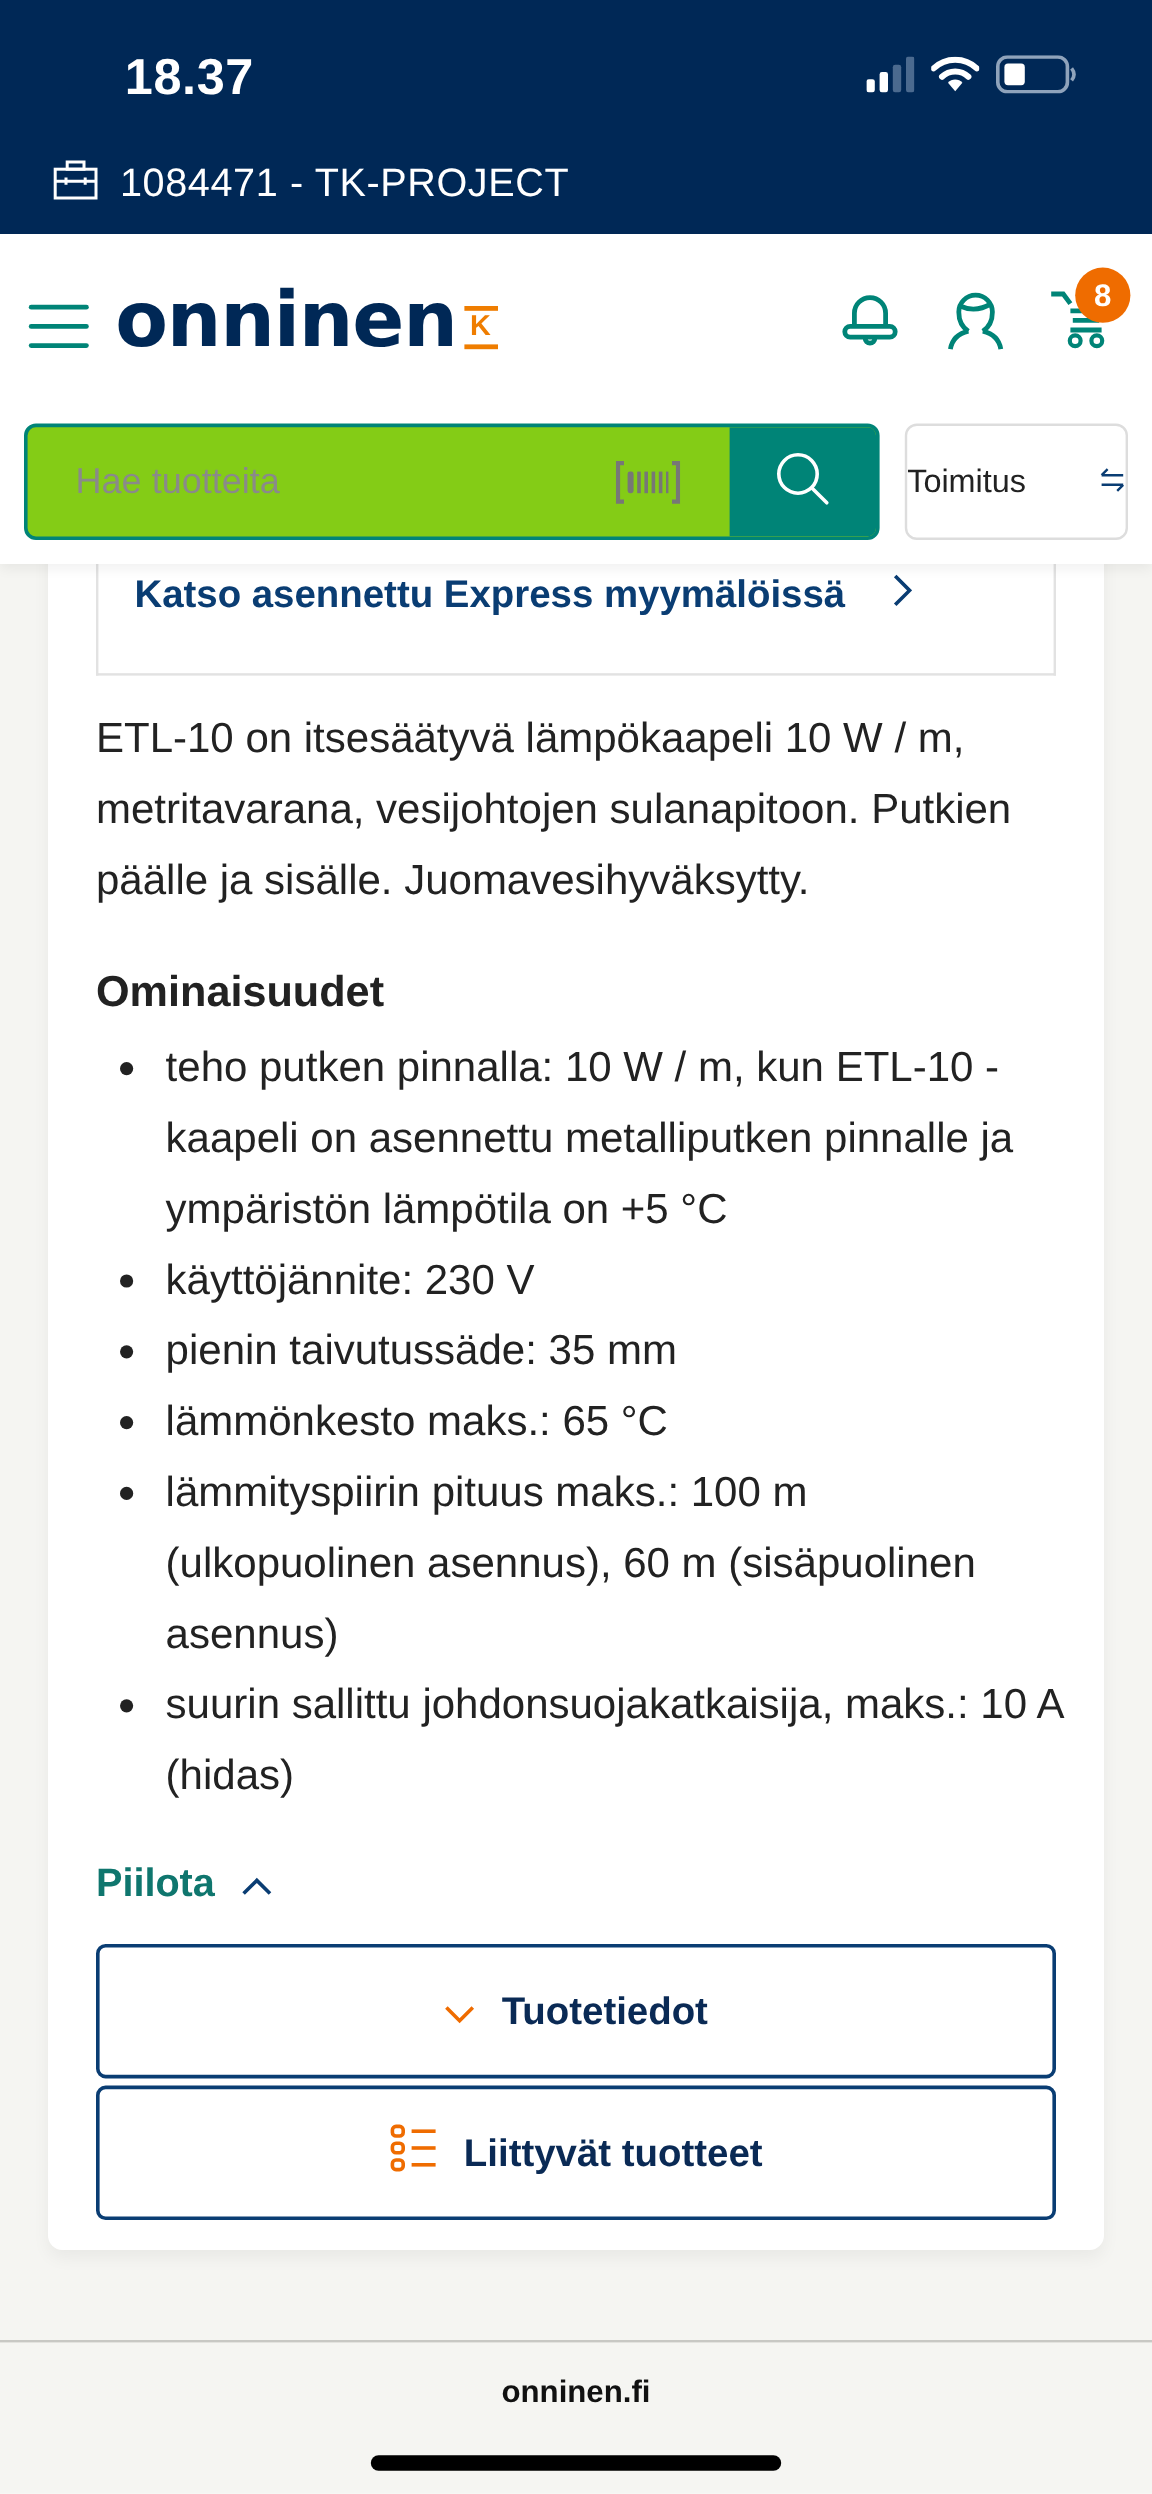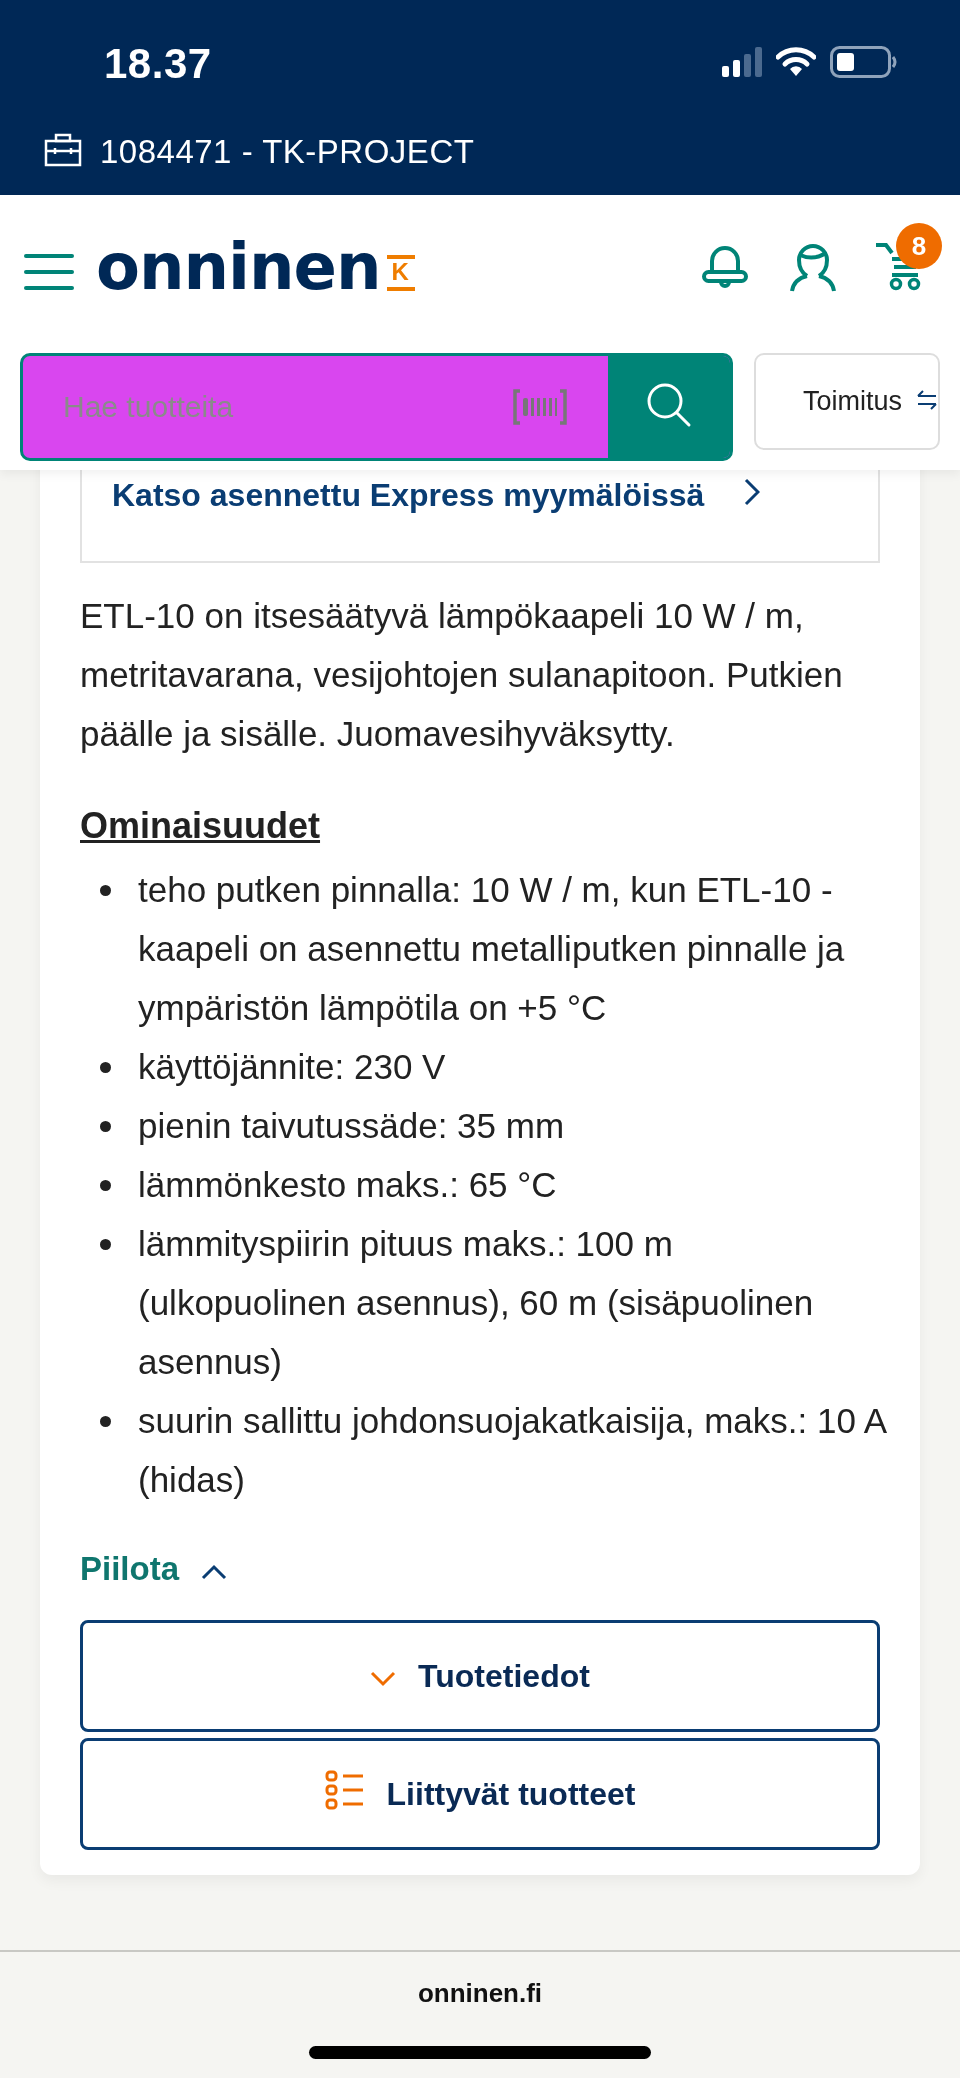--- a/index.html
+++ b/index.html
@@ -12,31 +12,31 @@
   .hamburger { position: absolute; left: 24px; top: 57px; width: 50px; height: 40px; }
   .hamburger span { position: absolute; left: 0; width: 50px; height: 4px; background: #008477; border-radius: 2px; }
   .logo { position: absolute; left: 96px; top: 40px; display: flex; align-items: flex-end; }
   .logo-text { font-family: "DejaVu Sans", sans-serif; font-weight: 900; font-size: 64px; color: #002856; letter-spacing: -1px; line-height: 1; }
   .logo-k { margin-left: 6px; margin-bottom: 8px; width: 28px; height: 36px; position: relative; }
   .logo-k .bar { position: absolute; left: 0; width: 28px; height: 4px; background: #ef7d00; }
   .logo-k .k { position: absolute; left: 5px; top: 5px; font-size: 24px; font-weight: 700; color: #ef7d00; line-height: 1; }
   .hdr-icons { position: absolute; right: 30px; top: 40px; display: flex; gap: 30px; align-items: center; }
   .hdr-icon { width: 58px; height: 58px; position: relative; }
   .cart-badge { position: absolute; right: -12px; top: -12px; width: 46px; height: 46px; border-radius: 50%; background: #ef6c00; color: #fff; font-size: 26px; font-weight: 700; display: flex; align-items: center; justify-content: center; }
-  .search-wrap { position: absolute; left: 20px; top: 158px; width: 713px; height: 108px; border: 3px solid #008477; border-radius: 10px; background: #d946ef; overflow: hidden; display: flex; }
+  .search-wrap { position: absolute; left: 20px; top: 158px; width: 713px; height: 97px; border: 3px solid #008477; border-radius: 10px; background: #84cc16; overflow: hidden; display: flex; }
   .search-input { flex: 1; border: none; background: transparent; font-size: 30px; padding-left: 40px; color: #333; outline: none; font-family: "Liberation Sans", sans-serif; }
   .search-input::placeholder { color: #8a8a8a; }
   .barcode { width: 80px; display: flex; align-items: center; justify-content: center; margin-right: 28px; }
   .search-btn { width: 122px; background: #008477; display: flex; align-items: center; justify-content: center; }
-  .delivery-btn { position: absolute; left: 754px; top: 158px; width: 186px; height: 97px; border: 2px solid #ddd; border-radius: 10px; background: #fff; display: flex; align-items: center; justify-content: flex-end; gap: 14px; font-size: 27px; color: #222; }
+  .delivery-btn { position: absolute; left: 754px; top: 158px; width: 186px; height: 97px; border: 2px solid #ddd; border-radius: 10px; background: #fff; display: flex; align-items: center; justify-content: space-between; gap: 14px; font-size: 27px; color: #222; }
   .card { position: absolute; left: 40px; top: 420px; width: 880px; height: 1455px; background: #fff; border-radius: 0 0 12px 12px; box-shadow: 0 6px 14px rgba(0,0,0,0.05); }
   .express-box { position: absolute; left: 40px; top: 0; width: 800px; height: 143px; border: 2px solid #e2e2e2; border-top: none; }
   .express-link { position: absolute; left: 30px; top: 57px; display: flex; align-items: center; gap: 40px; color: #0a3d73; font-size: 32px; font-weight: 700; }
   .desc { position: absolute; left: 40px; top: 166px; width: 810px; font-size: 35px; line-height: 59px; color: #222; }
-  .features-title { position: absolute; left: 40px; top: 385px; font-size: 36px; font-weight: 700; color: #222; text-decoration: underline; }
+  .features-title { position: absolute; left: 40px; top: 385px; font-size: 36px; font-weight: 700; color: #222; }
   .features { position: absolute; left: 40px; top: 440px; width: 810px; list-style: none; }
   .features li { position: relative; padding-left: 58px; font-size: 35px; line-height: 59px; color: #222; }
   .features li::before { content: ""; position: absolute; left: 20px; top: 25px; width: 11px; height: 11px; border-radius: 50%; background: #222; }
   .hide-link { position: absolute; left: 40px; top: 1130px; display: flex; align-items: center; gap: 22px; color: #0f766e; font-size: 33px; font-weight: 700; }
   .action-btn { position: absolute; left: 40px; width: 800px; height: 112px; border: 3px solid #0a3d73; border-radius: 8px; display: flex; align-items: center; justify-content: center; gap: 22px; color: #0a2a55; font-size: 32px; font-weight: 700; background: #fff; }
   .footer-line { position: absolute; left: 0; top: 1950px; width: 960px; height: 2px; background: #c8c8c4; }
   .footer-url { position: absolute; left: 0; top: 1978px; width: 960px; text-align: center; font-size: 26px; color: #111; font-weight: bold; }
   .home-ind { position: absolute; left: 309px; top: 2046px; width: 342px; height: 13px; border-radius: 7px; background: #000; }
 </style>
 </head>

